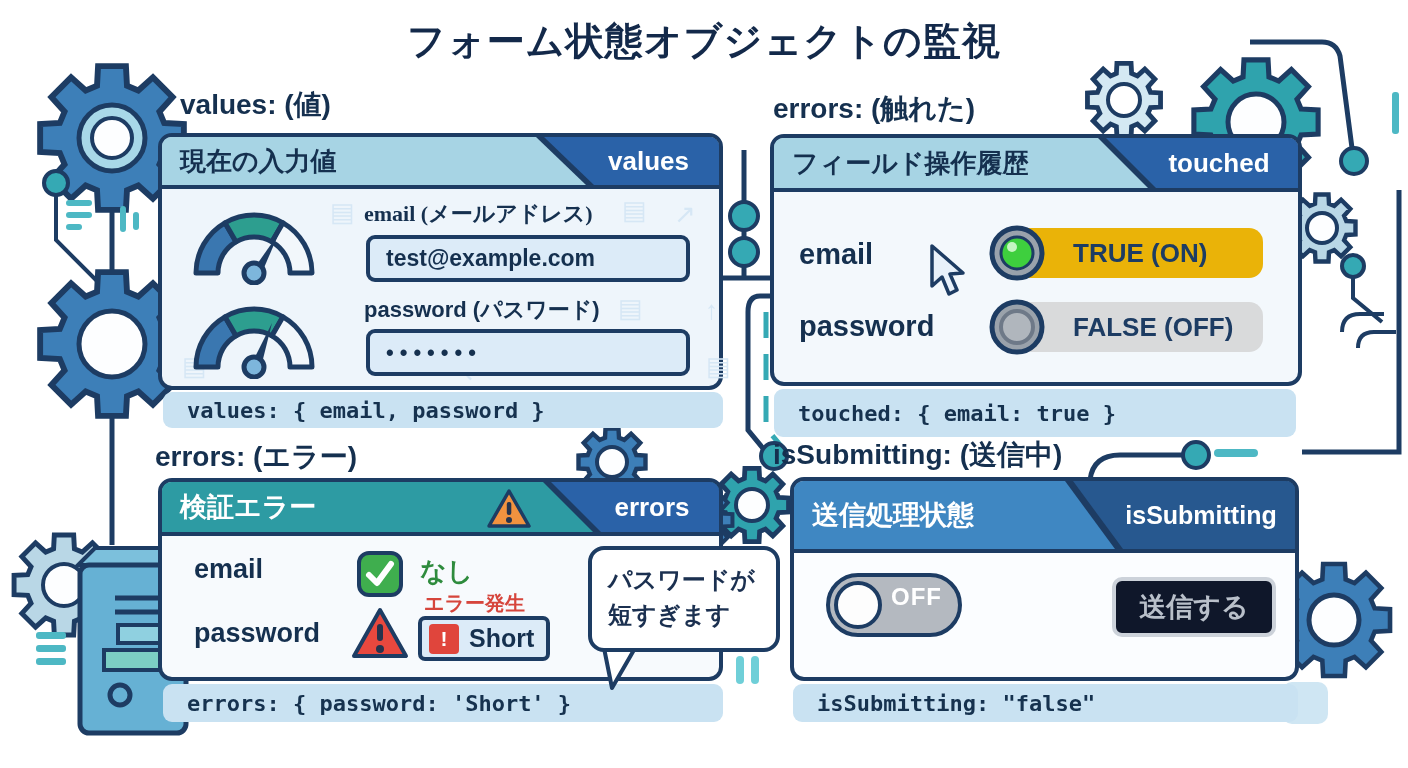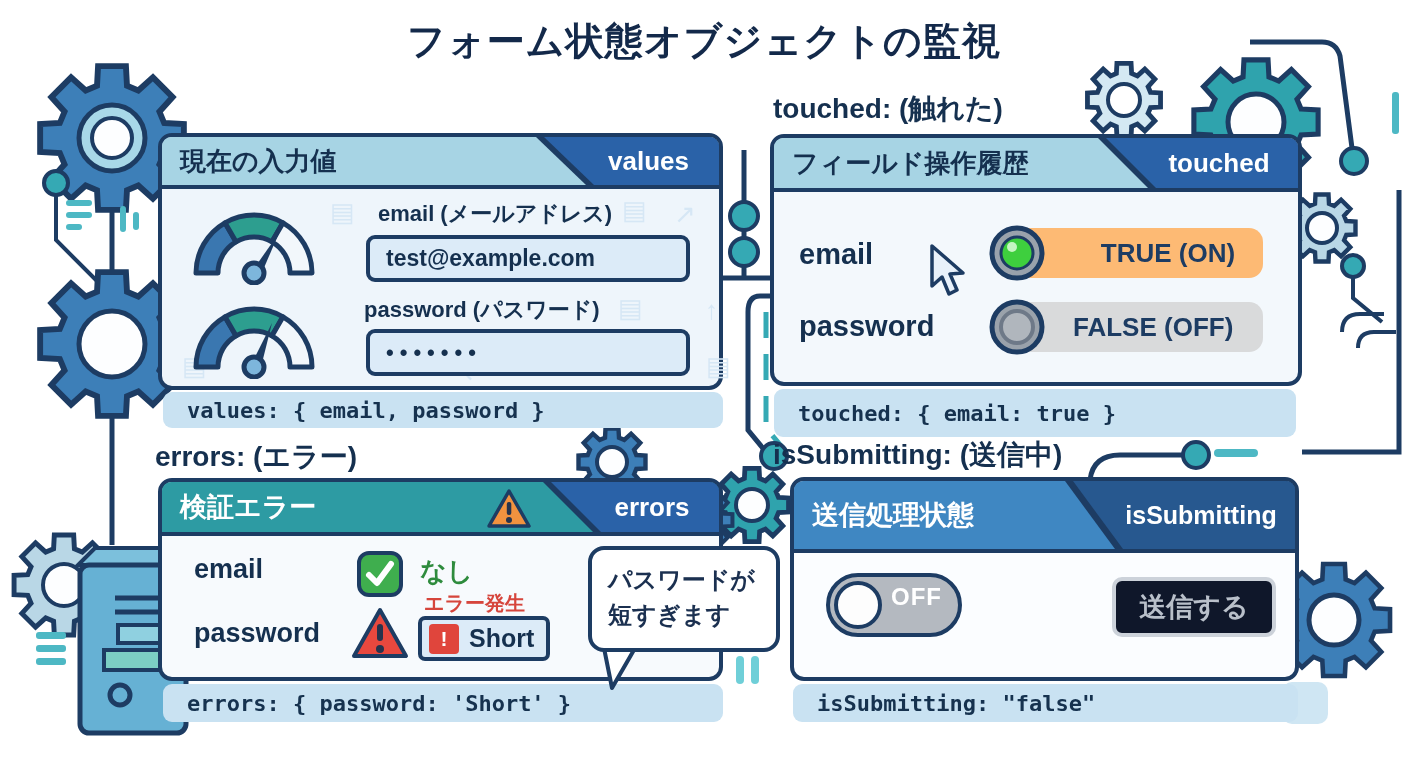--- a/index.html
+++ b/index.html
@@ -157,20 +157,21 @@
     <circle cx="1196" cy="455" r="13" fill="#35a9b4" stroke="#1d3c63" stroke-width="4"></circle>
     <rect x="1214" y="449" width="44" height="8" rx="4" fill="#4db8c4"></rect>
 
     <rect x="1282" y="682" width="46" height="42" rx="10" fill="#cfe6f3"></rect>
     <use href="#gearP" transform="translate(1334,620) scale(0.92)" fill="#3d7fb8" stroke="#1d3c63" stroke-width="5"></use>
     <circle cx="1334" cy="620" r="25" fill="#fdfeff" stroke="#1d3c63" stroke-width="5"></circle>
   </svg>
 
   <div class="title">フォーム状態オブジェクトの監視</div>
 
+  <div class="sec-label" style="left:180px; top:86px;">values: (値)</div>
   <div class="panel" style="left:158px; top:133px; width:565px; height:257px; background:#eef5fb;">
     <div class="p-header" style="height:52px; background:#a7d4e4;padding-left:13px;">
       <span class="hdr-title" style="font-size:26px; color:#15304f;">現在の入力値</span>
       <div class="tab-under" style="width:183px;"></div>
       <div class="tab" style="width:175px; background:#2a62a8;">
         <span>values</span>
       </div>
     </div>
 
     <span class="wm" style="left:168px; top:60px;">▤</span>
@@ -182,54 +183,54 @@
     <span class="wm" style="left:302px; top:218px;">⇄</span>
     <span class="wm" style="left:544px; top:214px;">▤</span>
 
     <svg style="position:absolute; left:22px; top:64px;" width="140" height="84" viewBox="0 0 140 84">
       <path d="M12,72 A58,58 0 0 1 41,21.8 L52,40.8 A36,36 0 0 0 34,72 Z" fill="#3a77b0" stroke="#1d3c63" stroke-width="5" stroke-linejoin="round"></path>
       <path d="M41,21.8 A58,58 0 0 1 99,21.8 L88,40.8 A36,36 0 0 0 52,40.8 Z" fill="#2d9e8f" stroke="#1d3c63" stroke-width="5" stroke-linejoin="round"></path>
       <path d="M99,21.8 A58,58 0 0 1 128,72 L106,72 A36,36 0 0 0 88,40.8 Z" fill="#f2f7fb" stroke="#1d3c63" stroke-width="5" stroke-linejoin="round"></path>
       <polygon points="64,76 76,76 95,32" fill="#1d3c63"></polygon>
       <circle cx="70" cy="72" r="10" fill="#7db6dc" stroke="#1d3c63" stroke-width="5"></circle>
     </svg>
-    <div class="field-label" style="left:216px; top:62px;">email (メールアドレス)</div>
+    <div class="field-label" style="left:202px; top:62px;font-family:Liberation Serif, serif;">email (メールアドレス)</div>
     <div class="input-box" style="left:204px; top:98px; width:324px; height:47px;">
       <span>test@example.com</span>
     </div>
 
     <svg style="position:absolute; left:22px; top:158px;" width="140" height="84" viewBox="0 0 140 84">
       <path d="M12,72 A58,58 0 0 1 41,21.8 L52,40.8 A36,36 0 0 0 34,72 Z" fill="#3a77b0" stroke="#1d3c63" stroke-width="5" stroke-linejoin="round"></path>
       <path d="M41,21.8 A58,58 0 0 1 99,21.8 L88,40.8 A36,36 0 0 0 52,40.8 Z" fill="#2d9e8f" stroke="#1d3c63" stroke-width="5" stroke-linejoin="round"></path>
       <path d="M99,21.8 A58,58 0 0 1 128,72 L106,72 A36,36 0 0 0 88,40.8 Z" fill="#f2f7fb" stroke="#1d3c63" stroke-width="5" stroke-linejoin="round"></path>
       <polygon points="64,76 76,76 88,28" fill="#1d3c63"></polygon>
       <circle cx="70" cy="72" r="10" fill="#7db6dc" stroke="#1d3c63" stroke-width="5"></circle>
     </svg>
     <div class="field-label" style="left:202px; top:158px;">password (パスワード)</div>
     <div class="input-box dots" style="left:204px; top:192px; width:324px; height:47px;">
       <span>•••••••</span>
     </div>
   </div>
   <div class="codebar" style="left:163px; top:392px; width:560px; height:36px;">values: { email, password }</div>
 
-  <div class="sec-label" style="left:773px; top:90px;">touched: (触れた)</div>
+  <div class="sec-label" style="left:773px; top:90px;">errors: (触れた)</div>
   <div class="panel" style="left:770px; top:134px; width:532px; height:252px; background:#f3f8fc;">
     <div class="p-header" style="height:54px; background:#a7d4e4;">
       <span class="hdr-title" style="font-size:26px; color:#15304f;">フィールド操作履歴</span>
       <div class="tab-under" style="width:200px;"></div>
       <div class="tab" style="width:192px; background:#2a62a8;">
         <span>touched</span>
       </div>
     </div>
 
     <div class="row-name" style="left:25px; top:100px;">email</div>
     <svg style="position:absolute; left:152px; top:104px; z-index:4;" width="44" height="60" viewBox="0 0 44 60">
       <path d="M6,4 L6,44 L16,35 L23,52 L31,48 L24,32 L37,31 Z" fill="#e8f1fa" stroke="#1d3c63" stroke-width="3.5" stroke-linejoin="round"></path>
     </svg>
-    <div class="pill" style="left:225px; top:90px; width:264px; background:#fdba74;justify-content:center;">
+    <div class="pill" style="left:225px; top:90px; width:264px; background:#eab308;">
       <span>TRUE (ON)</span>
     </div>
     <svg class="led" style="left:214px; top:86px;" width="58" height="58" viewBox="0 0 58 58">
       <circle cx="29" cy="29" r="25" fill="#99a2ac" stroke="#1d3c63" stroke-width="5"></circle>
       <circle cx="29" cy="29" r="16" fill="#3ecf3e" stroke="#1d3c63" stroke-width="3"></circle>
       <circle cx="24" cy="23" r="5" fill="#c6f5c2"></circle>
     </svg>
 
     <div class="row-name" style="left:25px; top:172px;">password</div>
     <div class="pill" style="left:225px; top:164px; width:264px; background:#d9dadb;">

